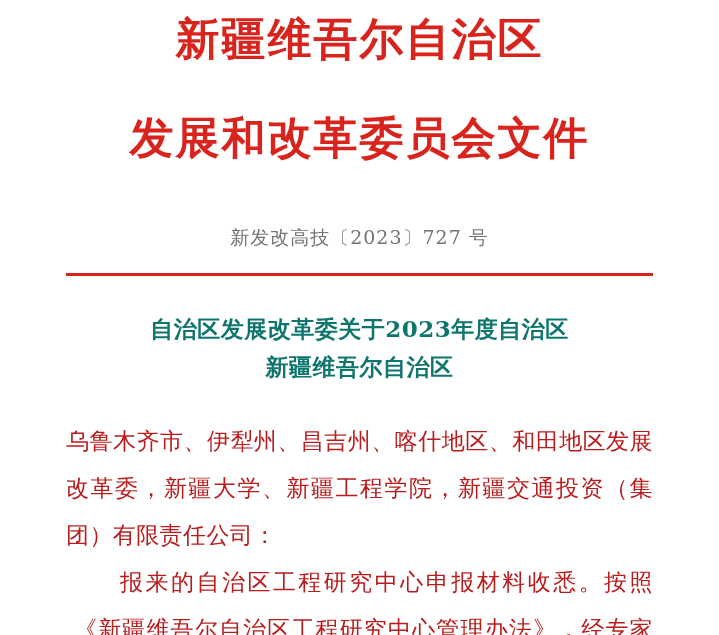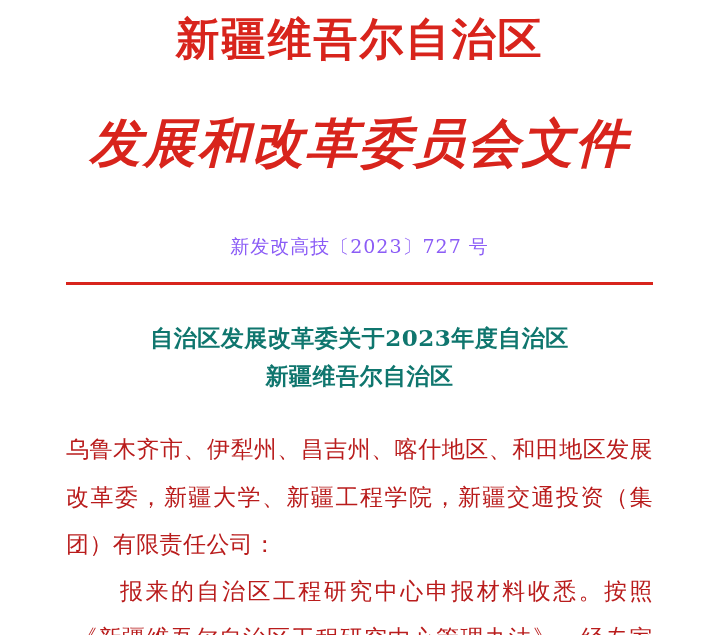--- a/index.html
+++ b/index.html
@@ -28,30 +28,29 @@
     font-family: "DejaVu Serif", "Liberation Serif", serif;
   }
   .masthead-line1 {
     font-size: 44px;
     line-height: 1.1;
     padding-top: 18px;
     white-space: nowrap;
     font-family: Liberation Mono, monospace;
   }
   .masthead-line2 {
-    font-size: 52px;
+    font-size: 44px;
     line-height: 1.1;
     padding-top: 48px;
     white-space: nowrap;
-    font-style: italic;
   }
   .doc-number {
     text-align: center;
     font-size: 19px;
-    color: #8b5cf6;
+    color: #737373;
     padding-top: 62px;
     letter-spacing: 1px;
   }
   .red-rule {
     margin-top: 22px;
     height: 3px;
     background: #d8241c;
     width: 100%;
   }
   .doc-title {

